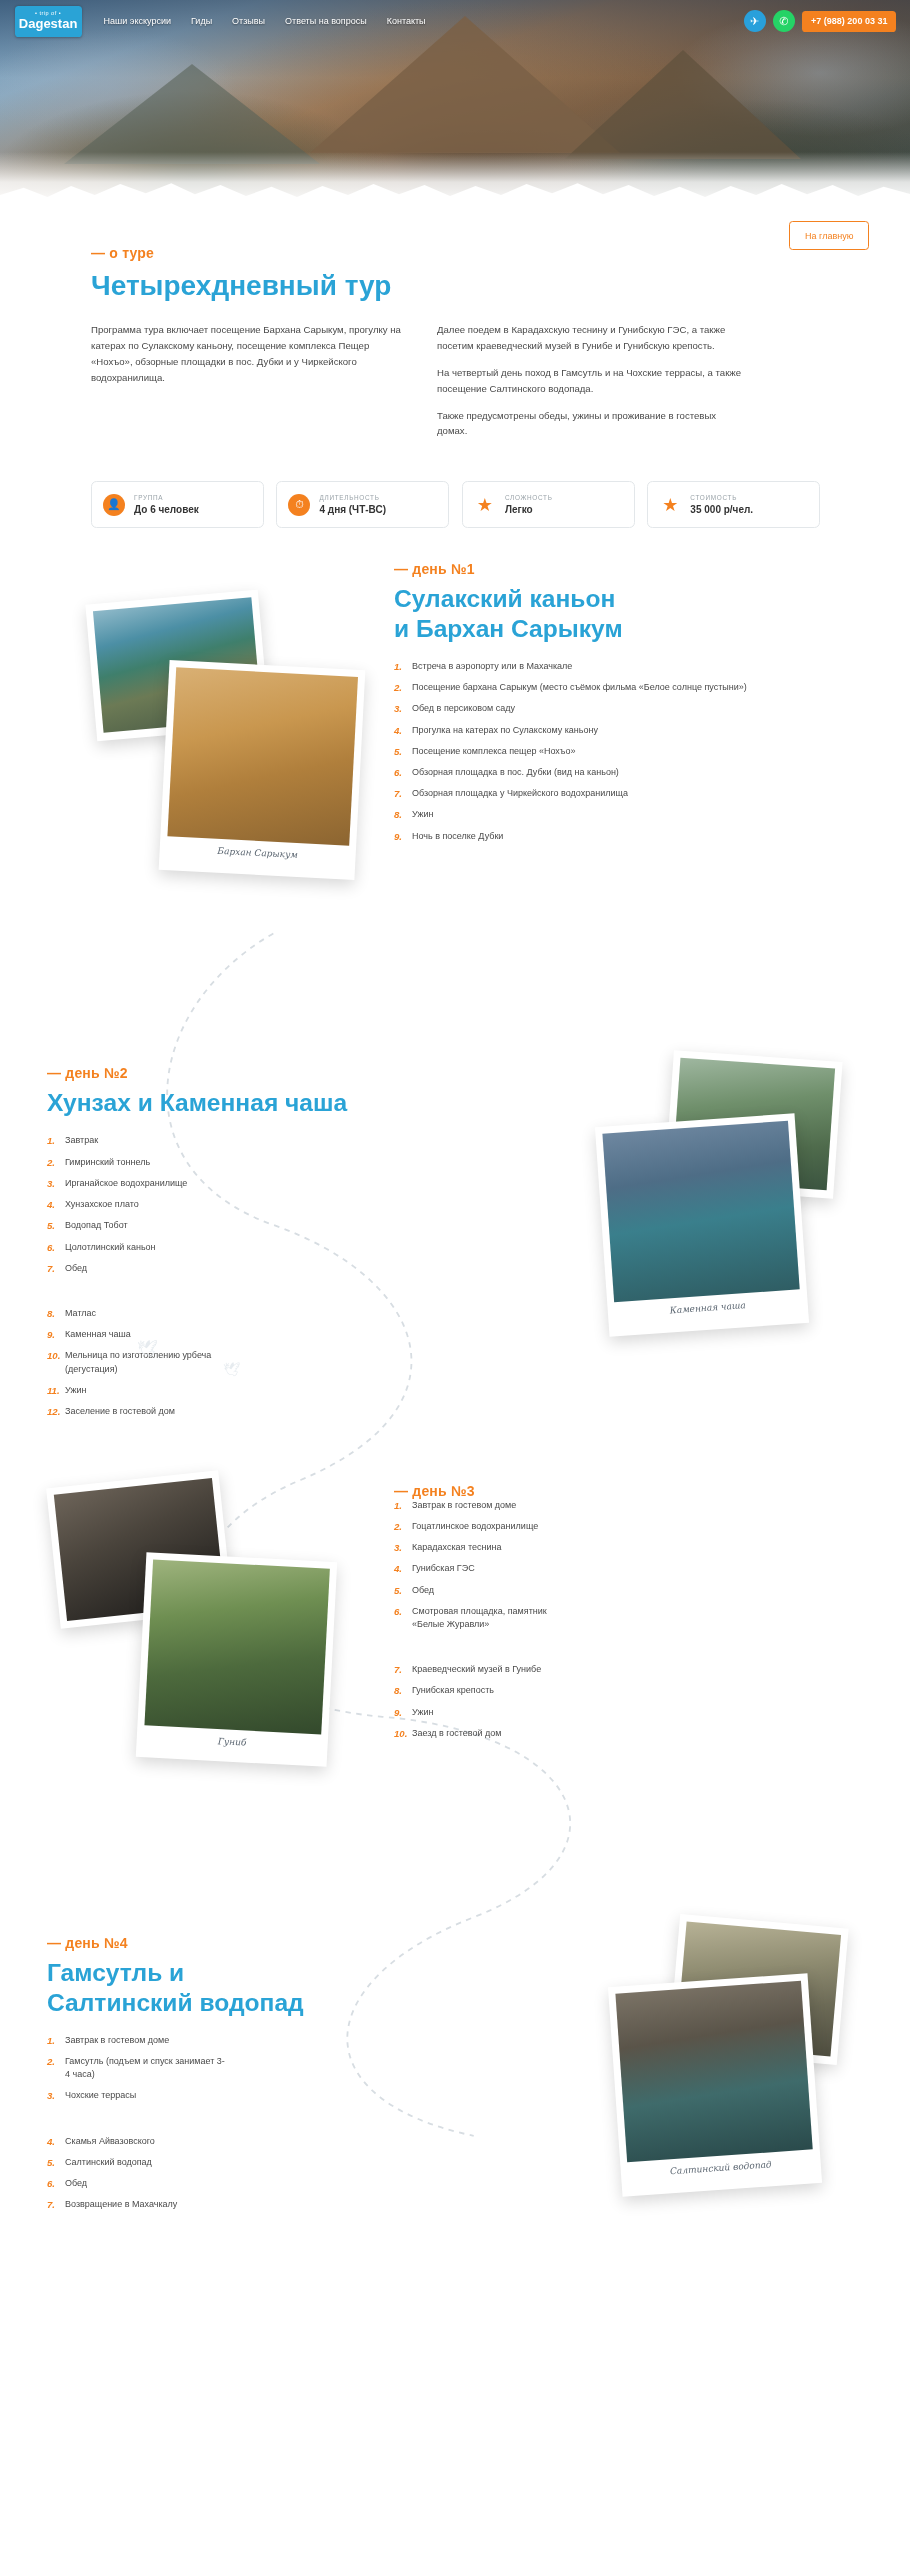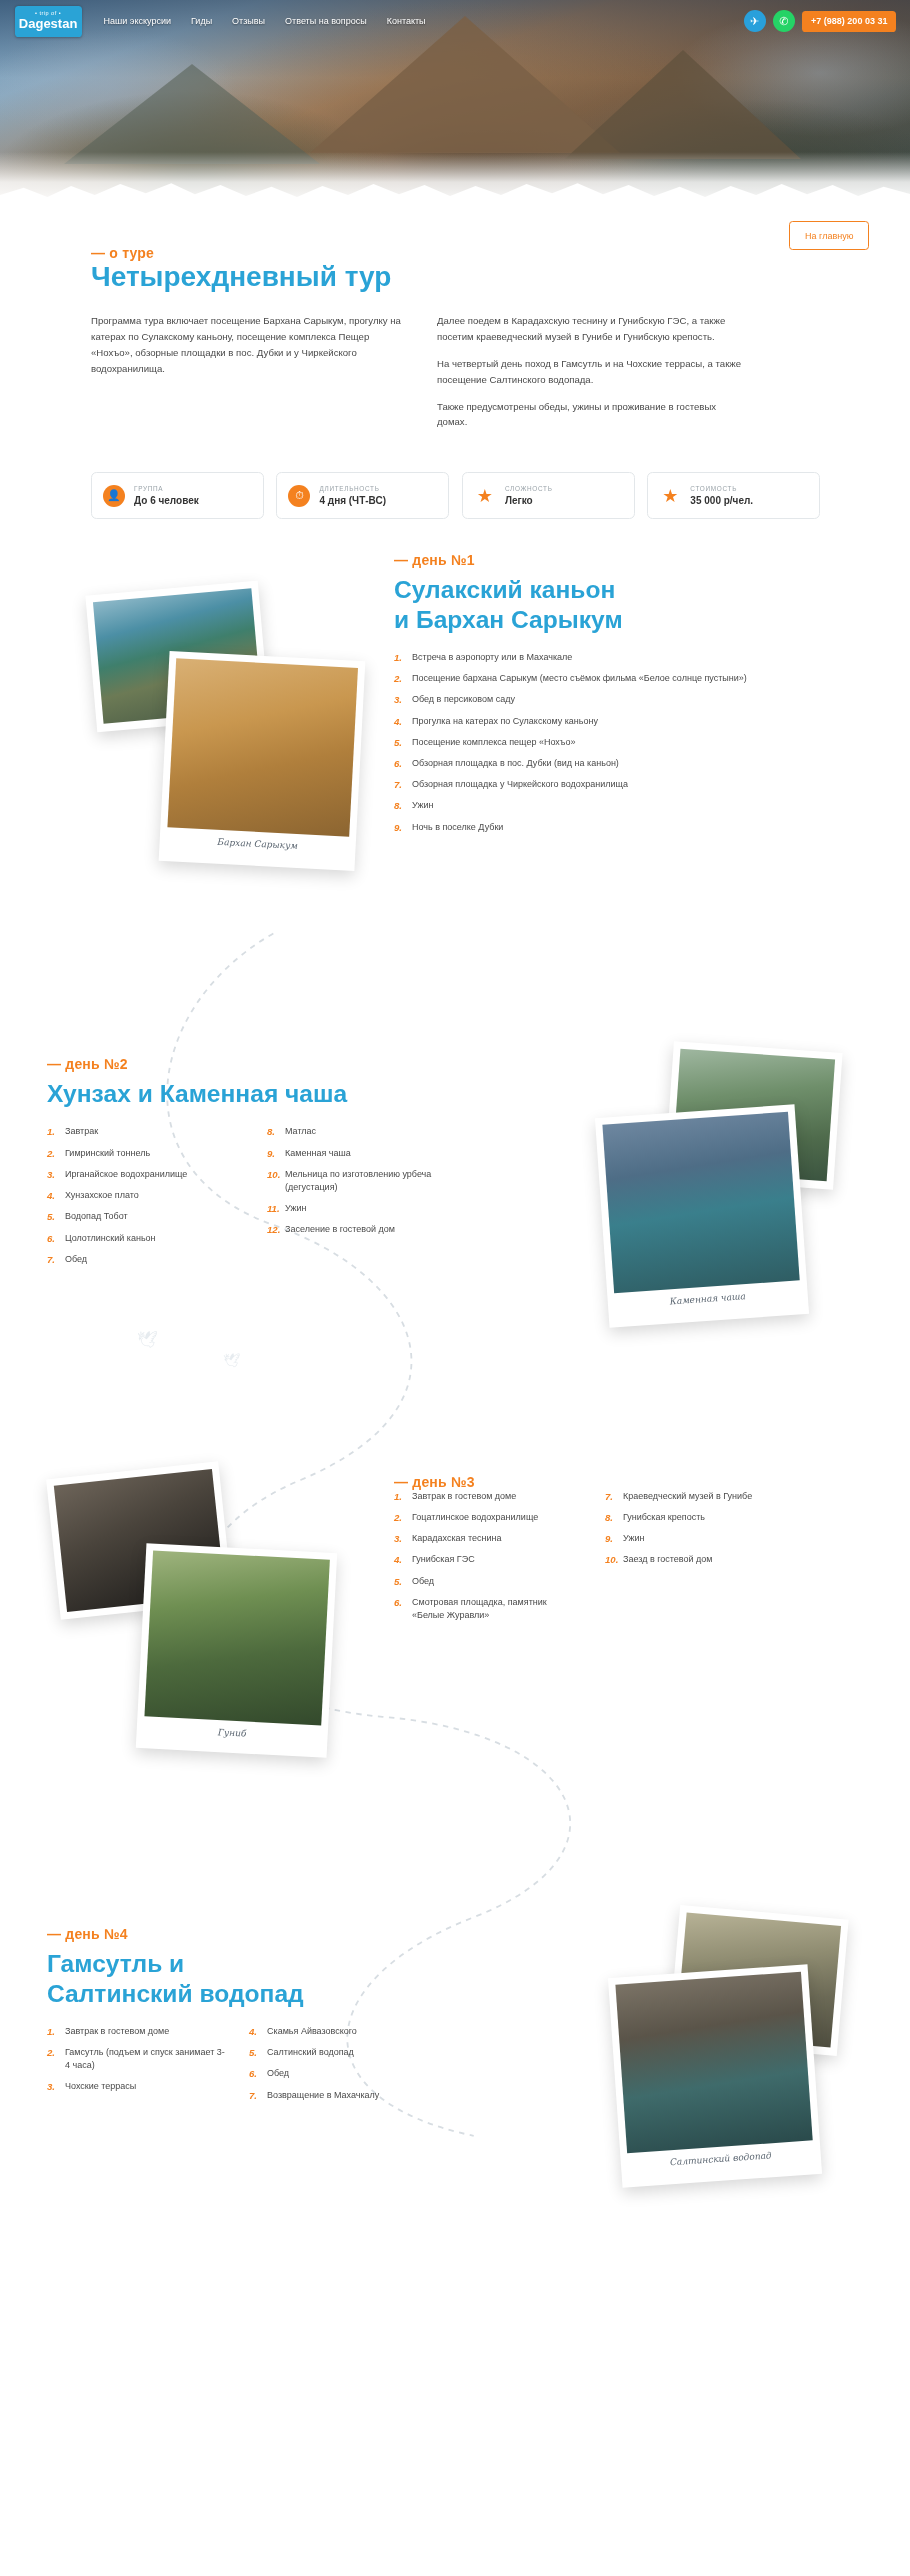--- a/index.html
+++ b/index.html
@@ -100,20 +100,21 @@
   }
 
   
   .page { position: relative; width: 911px; }
 
   .eyebrow {
     color: #f4811f; font-size: 14px; font-weight: bold; letter-spacing: 0.2px;
   }
   h1.title {
     color: #2aa3d6; font-size: 28px; font-weight: bold; line-height: 1.15;
+    margin-top: 9px;
   }
 
   .btn-main {
     position: absolute; right: 42px; top: 16.4px;
     border: 0.9px solid #f4811f; color: #f4811f; background: #fff;
     font-size: 9px; padding: 8.2px 14.6px; border-radius: 3.6px; cursor: pointer;
   }
 
   
   .about {
@@ -158,21 +159,21 @@
     counter-increment: st;
     position: relative;
     color: #4a4a4a; font-size: 9px; line-height: 1.45;
     padding-left: 18px; margin-bottom: 8.2px;
   }
   ol.steps li::before {
     content: counter(st) ".";
     position: absolute; left: 0; top: 0;
     color: #f4811f; font-size: 9.6px; font-weight: bold; font-style: italic;
   }
-  .steps-2col { display: flex; gap: 24px; }
+  .steps-2col { display: flex; gap: 24px; flex-direction: column; }
   .steps-2col ol { }
 
   
   .photo {
     position: absolute;
     background: #fff; padding: 7.3px 7.3px 7.3px 7.3px;
     box-shadow: 0 5.5px 16.4px rgba(0,0,0,.16);
   }
   .photo .ph {
     width: 100%; height: 100%; display: block;

